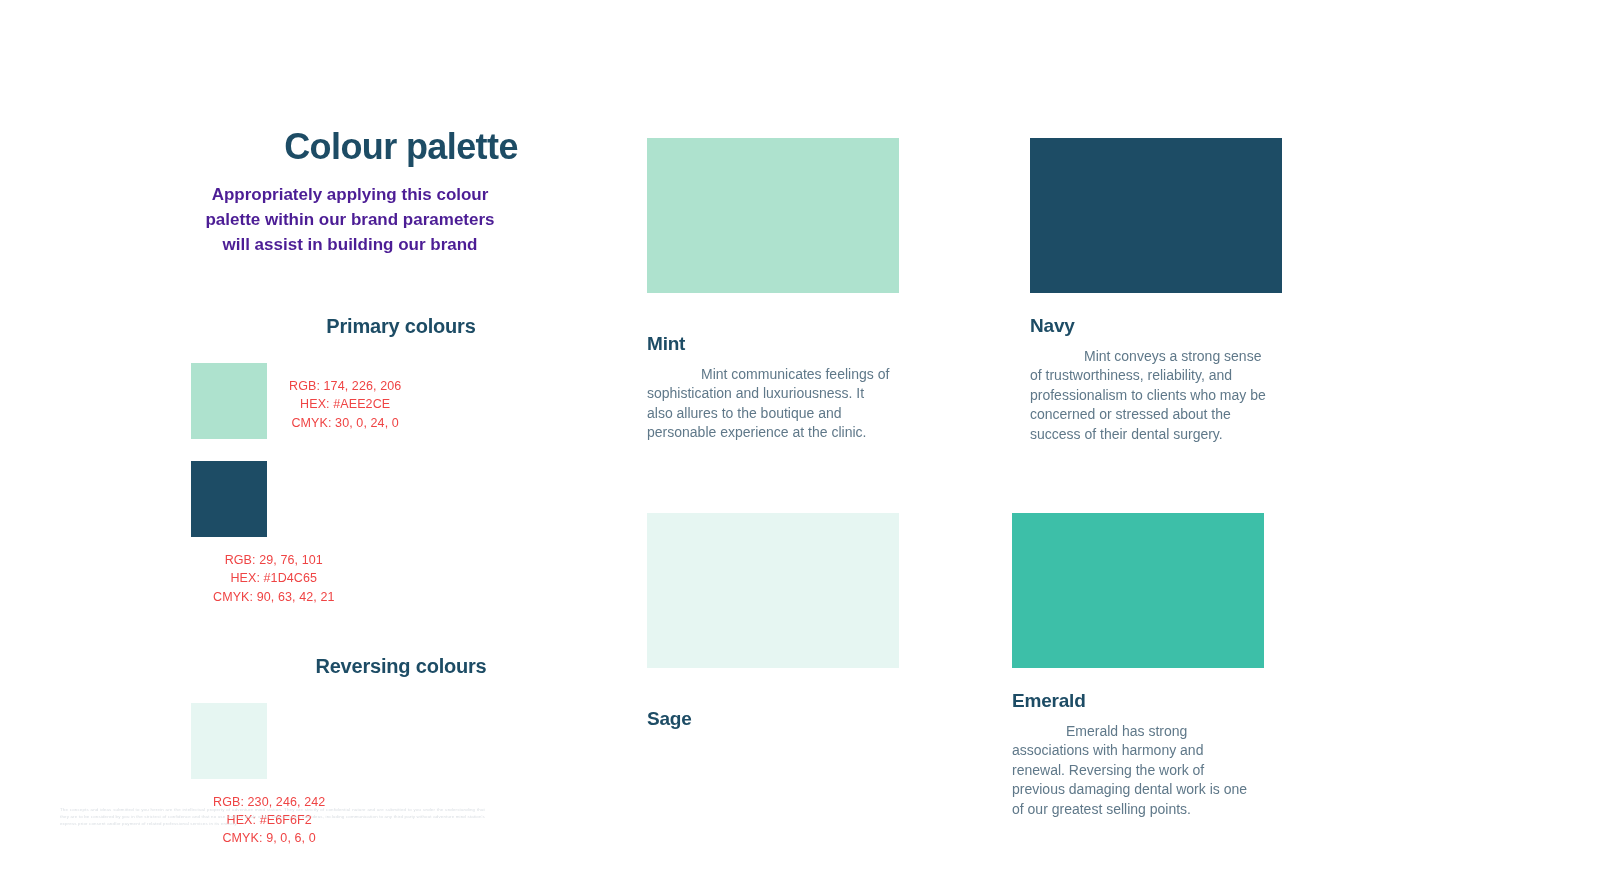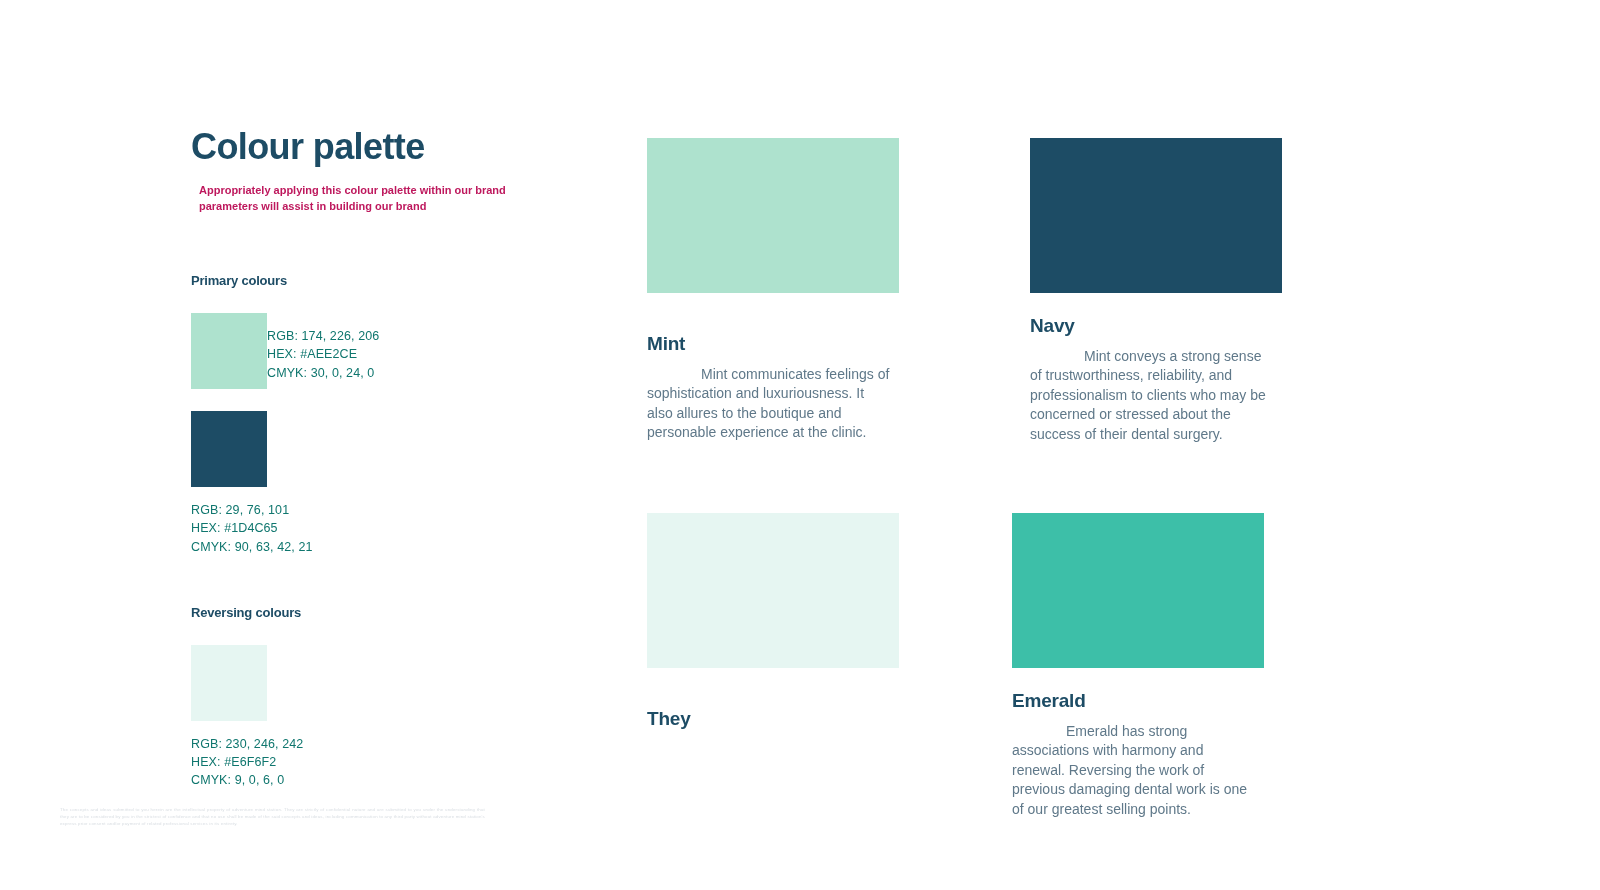--- a/index.html
+++ b/index.html
@@ -22,72 +22,74 @@
     height: 890px;
     background: #ffffff;
   }
 
   
   .left-col {
     position: absolute;
     left: 191px;
     top: 126px;
     width: 420px;
+    text-align: center;
   }
 
   .page-title {
     font-size: 36px;
     font-weight: bold;
     letter-spacing: -0.6px;
     color: #1d4c65;
     line-height: 1.15;
     margin: 0 0 16px 0;
   }
 
   .page-subtitle {
-    font-size: 11px;
-    font-weight: bold;
-    color: #be185d;
+    font-size: 17px;
+    font-weight: bold;
+    color: #4c1d95;
     line-height: 1.45;
     width: 318px;
-    margin: 8px;
+    margin: 0;
   }
 
   .section {
     margin-top: 0;
   }
   .section-primary { margin-top: 58px; }
   .section-secondary { margin-top: 49px; }
 
   .section-heading {
-    font-size: 13px;
+    font-size: 20px;
     font-weight: bold;
     color: #1d4c65;
     letter-spacing: -0.2px;
     margin: 0 0 25px 0;
   }
 
   .swatch-row {
     display: flex;
     align-items: flex-start;
     margin-bottom: 22px;
   }
   .swatch-row:last-child { margin-bottom: 0; flex-direction: column; }
 
   .swatch-chip {
     width: 76px;
     height: 76px;
     flex: 0 0 76px;
   }
 
   .swatch-specs {
+    margin-left: 22px;
     padding-top: 14px;
     font-size: 12.5px;
     line-height: 1.45;
-    color: #0f766e;
+    color: #ef4444;
     white-space: nowrap;
   }
   .swatch-specs div { letter-spacing: 0.1px; }
 
   
   .palette-grid {
     position: absolute;
     left: 647px;
     top: 138px;
     width: 780px;
@@ -197,21 +199,21 @@
     </div>
 
     <div class="palette-card card-pos-1">
       <div class="card-block" style="background-color: rgb(29, 76, 101);"></div>
       <h3 class="card-name card-name-tight">Navy</h3>
       <p class="card-desc">Mint conveys a strong sense of trustworthiness, reliability, and professionalism to clients who may be concerned or stressed about the success of their dental surgery.</p>
     </div>
 
     <div class="palette-card card-pos-2">
       <div class="card-block" style="background-color: rgb(230, 246, 242);"></div>
-      <h3 class="card-name">They</h3>
+      <h3 class="card-name">Sage</h3>
     </div>
 
     <div class="palette-card card-pos-3">
       <div class="card-block" style="background-color: rgb(61, 191, 168);"></div>
       <h3 class="card-name card-name-tight">Emerald</h3>
       <p class="card-desc">Emerald has strong associations with harmony and renewal.  Reversing the work of previous damaging dental work is one of our greatest selling points.</p>
     </div>
 
   </div>
 

